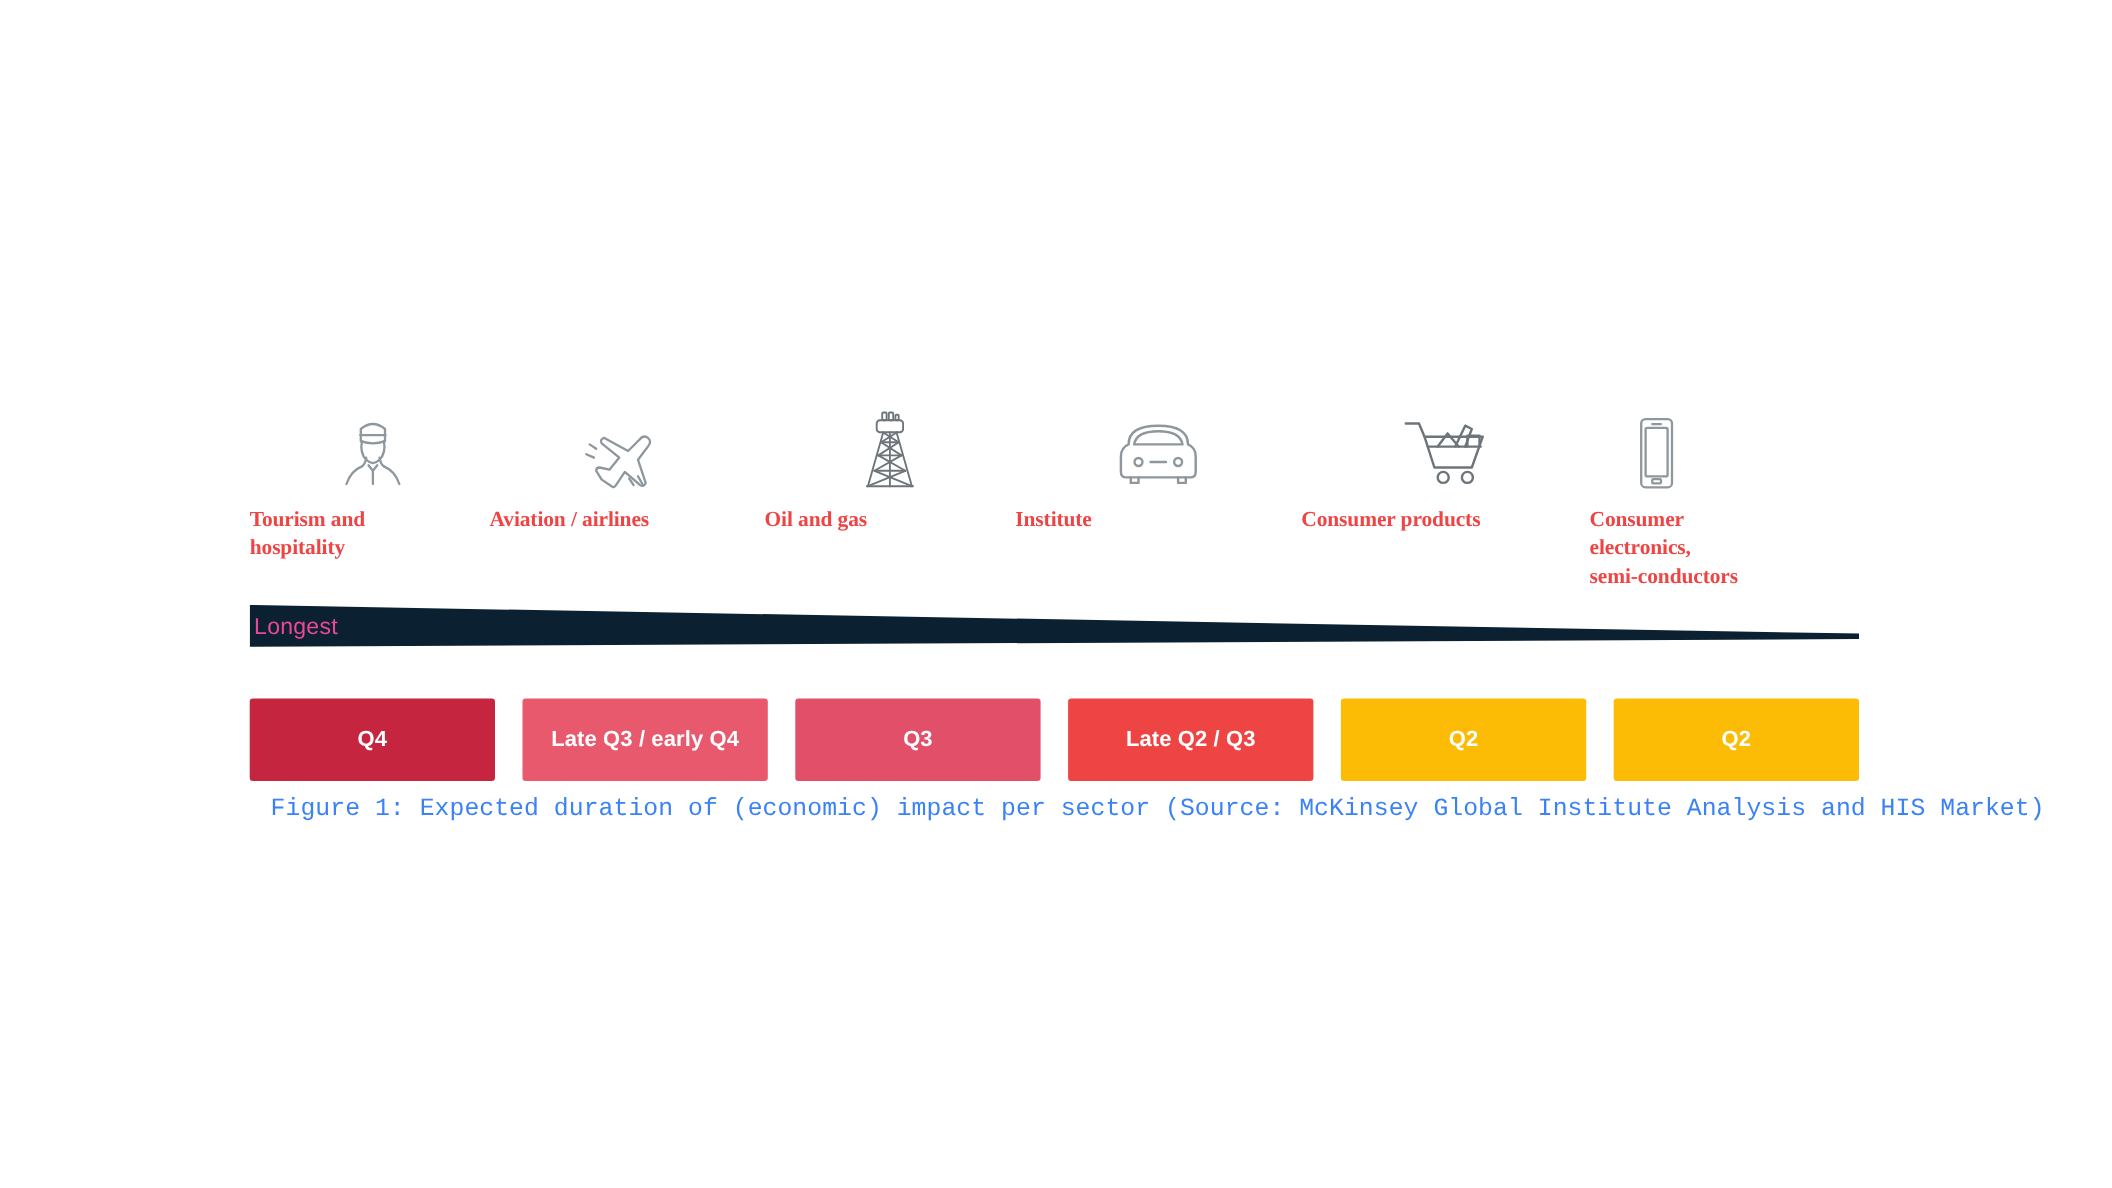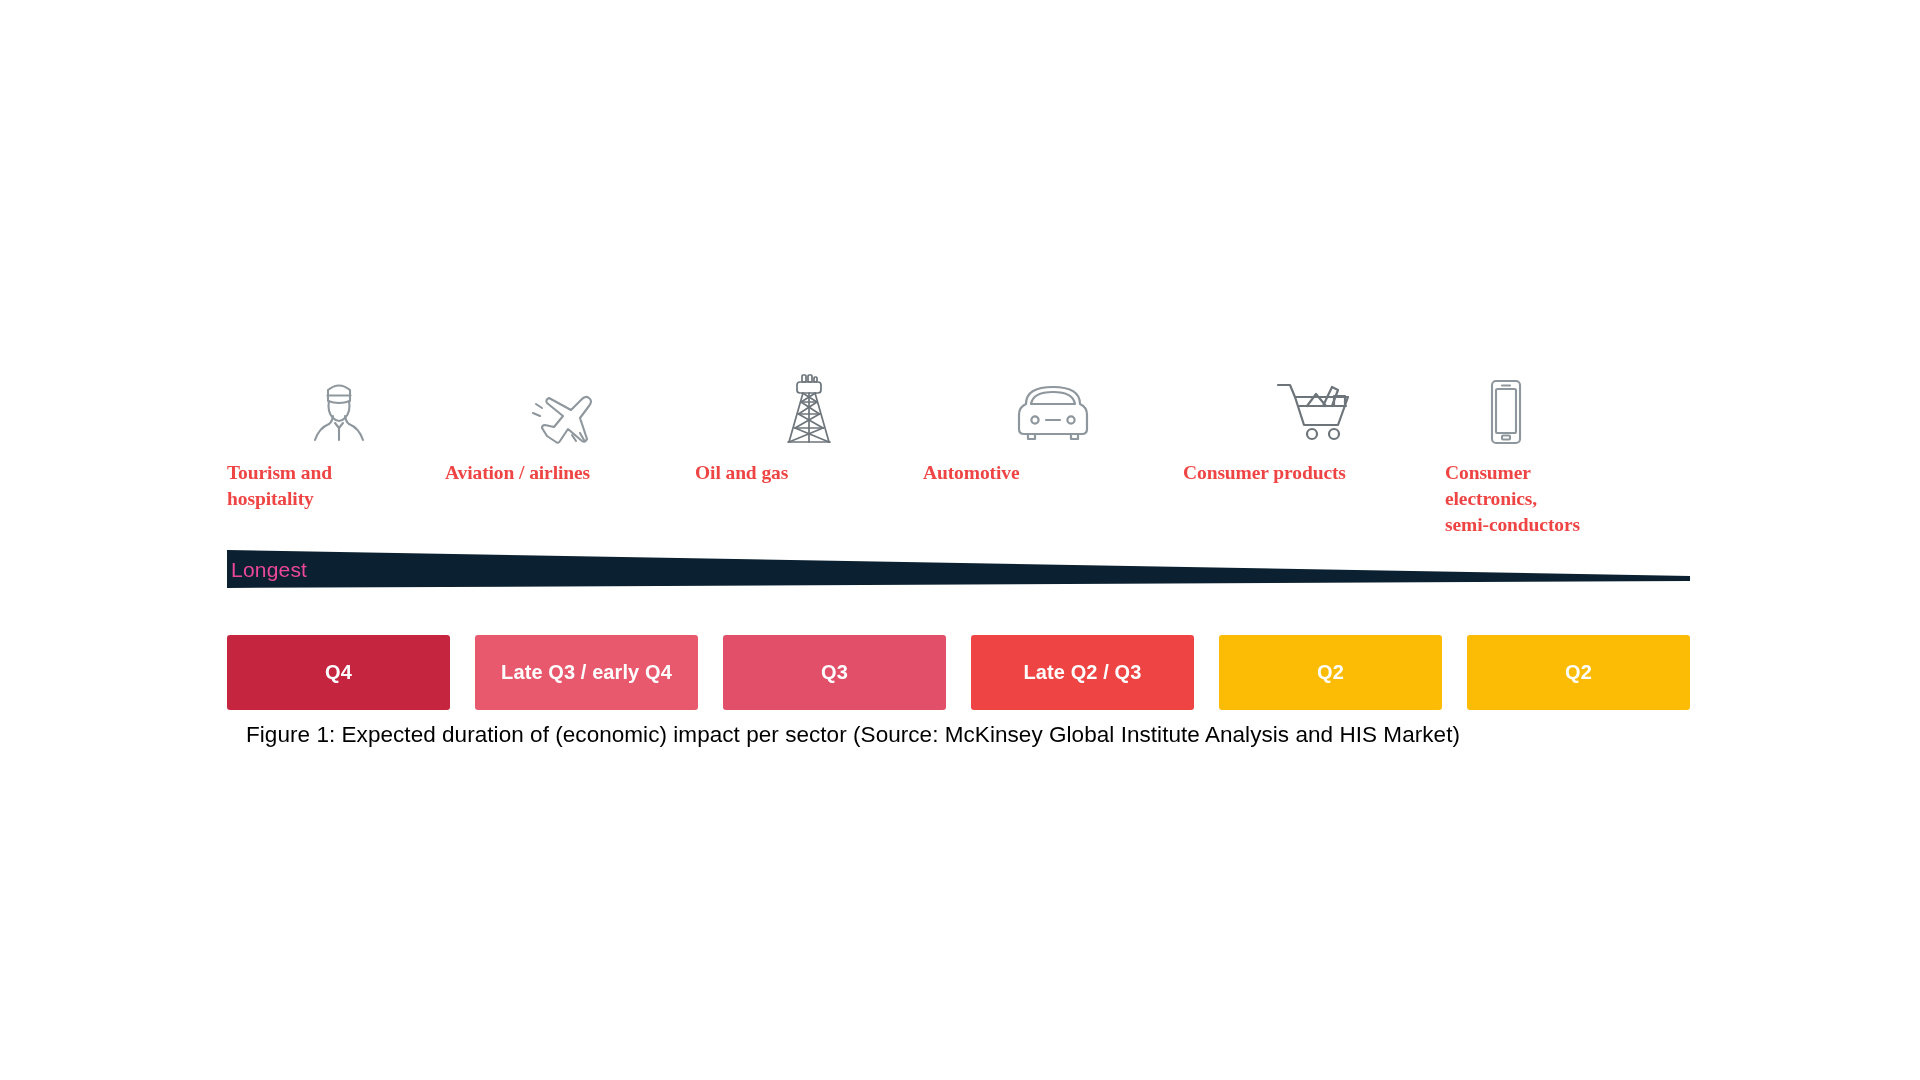--- a/index.html
+++ b/index.html
@@ -105,23 +105,23 @@
     font-size: 20px;
     color: #ffffff;
     letter-spacing: 0.1px;
   }
 
   
   .caption {
     position: absolute;
     left: 246px;
     top: 722px;
-    font-family: Liberation Sans, sans-serif;
+    font-family: Liberation Mono, monospace;
     font-size: 22.5px;
-    color: #000000;
+    color: #3b82f6;
     white-space: nowrap;
     letter-spacing: 0.05px;
   }
 </style>
 </head>
 <body>
 
 <div id="figure-root">
 
   <div class="sector-row">
@@ -185,21 +185,21 @@
         <svg width="82" height="66" viewBox="0 0 82 66" fill="none" stroke="#8e979d" stroke-width="2.2" stroke-linecap="round" stroke-linejoin="round">
           <path d="M14 24 q0 -17 27 -17 q27 0 27 17 q7 3 7 11 v14 q0 5 -5 5 h-58 q-5 0 -5 -5 v-14 q0 -8 7 -11 z"></path>
           <path d="M19 24 q2 -12 22 -12 q20 0 22 12 z"></path>
           <circle cx="23" cy="40" r="3.6"></circle>
           <circle cx="59" cy="40" r="3.6"></circle>
           <path d="M34 40 h14"></path>
           <path d="M16 54 v5 h7 v-5"></path>
           <path d="M59 54 v5 h7 v-5"></path>
         </svg>
       </div>
-      <div class="sector-label center">Automotive</div>
+      <div class="sector-label center">Institute</div>
     </div>
 
     <div class="sector" style="left:956px; width:262px;">
       <div class="sector-icon">
         <svg width="84" height="70" viewBox="0 0 84 70" fill="none" stroke="#6d757b" stroke-width="2.2" stroke-linecap="round" stroke-linejoin="round">
           <path d="M6 9 h12 l5 12"></path>
           <path d="M23 21 l9 28 h34 l10 -28 z"></path>
           <path d="M26 30 H74"></path>
           <path d="M35 30 l9 -12 l10 12"></path>
           <path d="M51 30 l9 -19 l6 3 l-6 16"></path>

